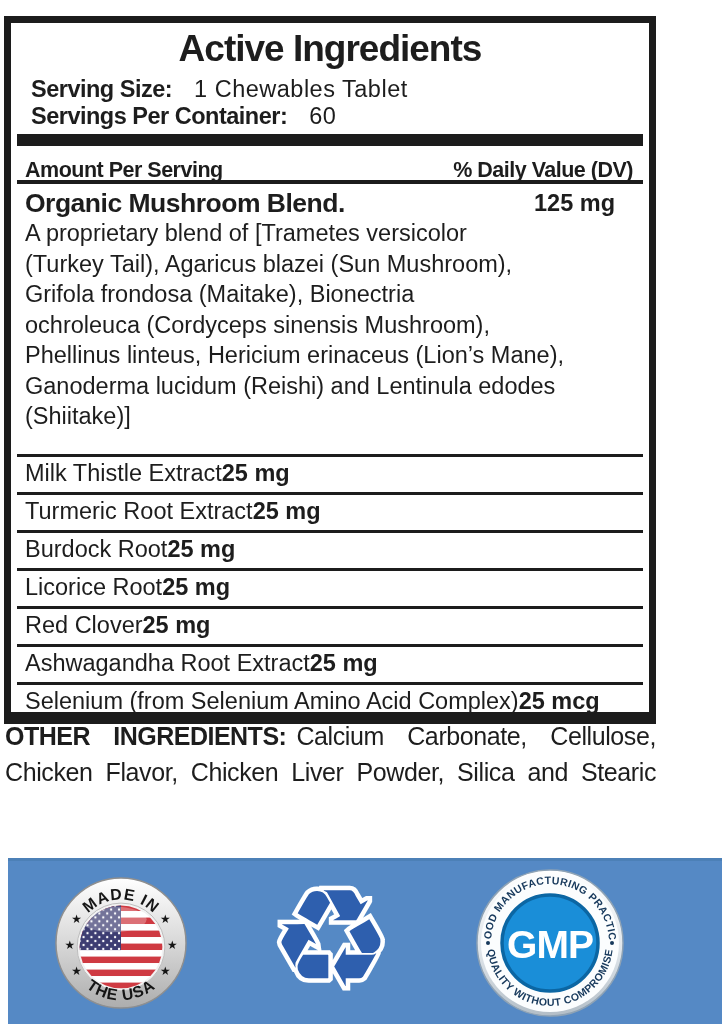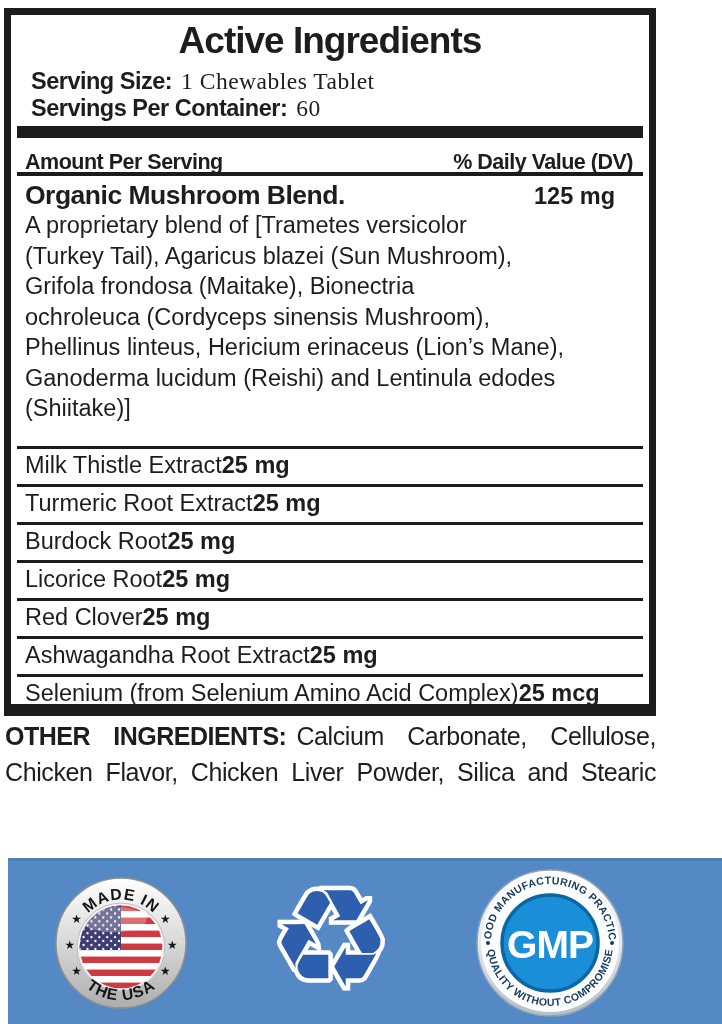--- a/index.html
+++ b/index.html
@@ -1,32 +1,32 @@
 <!DOCTYPE html>
 <html><head>
 <meta charset="utf-8">
 <style>
   * { margin:0; padding:0; box-sizing:border-box; }
   html,body { width:722px; height:1024px; background:#fff; overflow:hidden;
               font-family:"Liberation Sans", sans-serif; color:#1d1d1d; position:relative; }
 
   
-  .panel { position:absolute; left:4px; top:8px; width:652px; height:708px;
+  .panel { position:absolute; left:4px; top:16px; width:652px; height:708px;
            border:7px solid #1c1c1c; border-bottom-width:12px; background:#fff; padding:0 6px; }
   .title { text-align:center; font-size:37px; font-weight:bold; letter-spacing:-1px;
            margin:5px 0 6px; }
   .serving-block { padding-left:14px; font-size:23.5px; line-height:27px; }
   .sv-label { font-weight:bold; letter-spacing:-0.5px; }
-  .sv-value { margin-left:9px; letter-spacing:0.5px;font-family:Liberation Serif, serif; }
+  .sv-value { margin-left:22px; letter-spacing:0.5px; }
   .bar { height:12px; background:#1c1c1c; margin-top:4px; }
   .col-header { display:flex; justify-content:space-between; align-items:center;
                 font-weight:bold; font-size:21.5px; letter-spacing:-0.5px;
                 padding:18px 10px 4px 8px; height:34px; }
   .midline { height:4px; background:#1c1c1c; }
-  .blend-head { display:flex; justify-content:space-between; align-items:center;
+  .blend-head { display:flex; justify-content:space-between; align-items:flex-start;
                 padding:4px 28px 0 8px; height:34px; }
   .blend-name { font-size:26.5px; font-weight:bold; letter-spacing:-0.5px; }
   .blend-amount { font-size:23.5px; font-weight:bold; padding-top:2px; }
   .blend-desc { padding-left:8px; font-size:23.5px; line-height:30.5px; margin-bottom:22px; }
   .row { display:flex; justify-content:flex-start; align-items:center;
          border-top:3px solid #1c1c1c; padding:4px 28px 5px 8px; font-size:23.5px; height:38px; }
   .row .amount { font-weight:bold; }
 
   
   .other { position:absolute; left:5px; top:718px; width:651px; font-size:25px;

